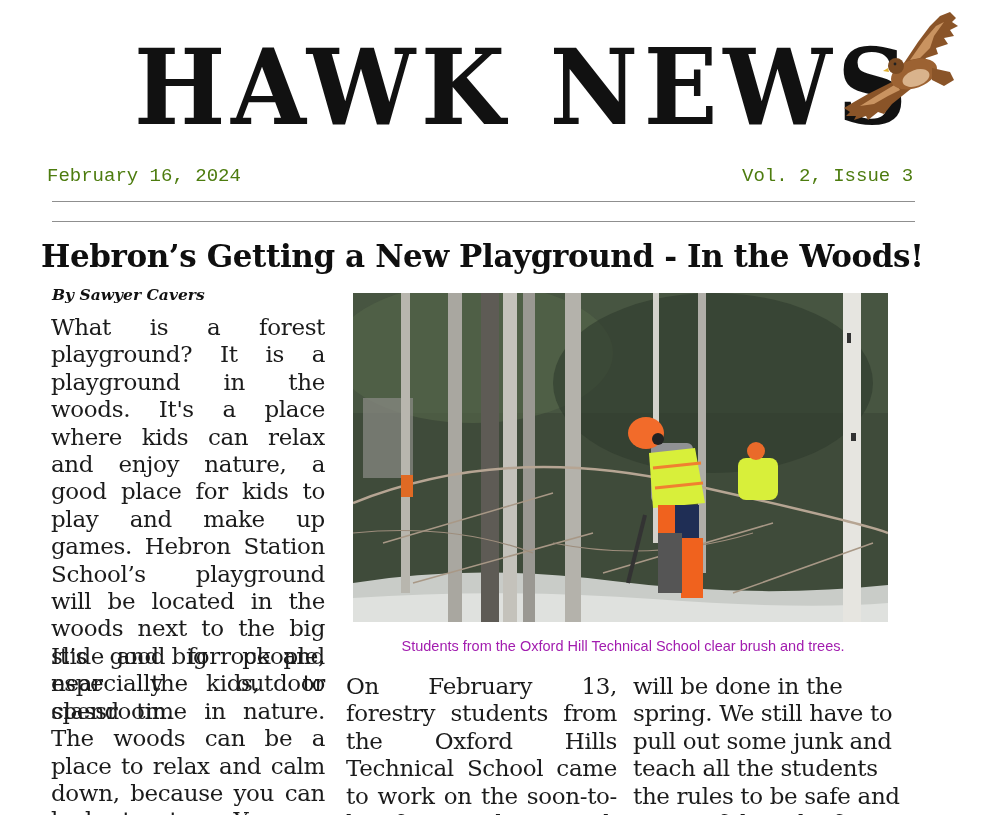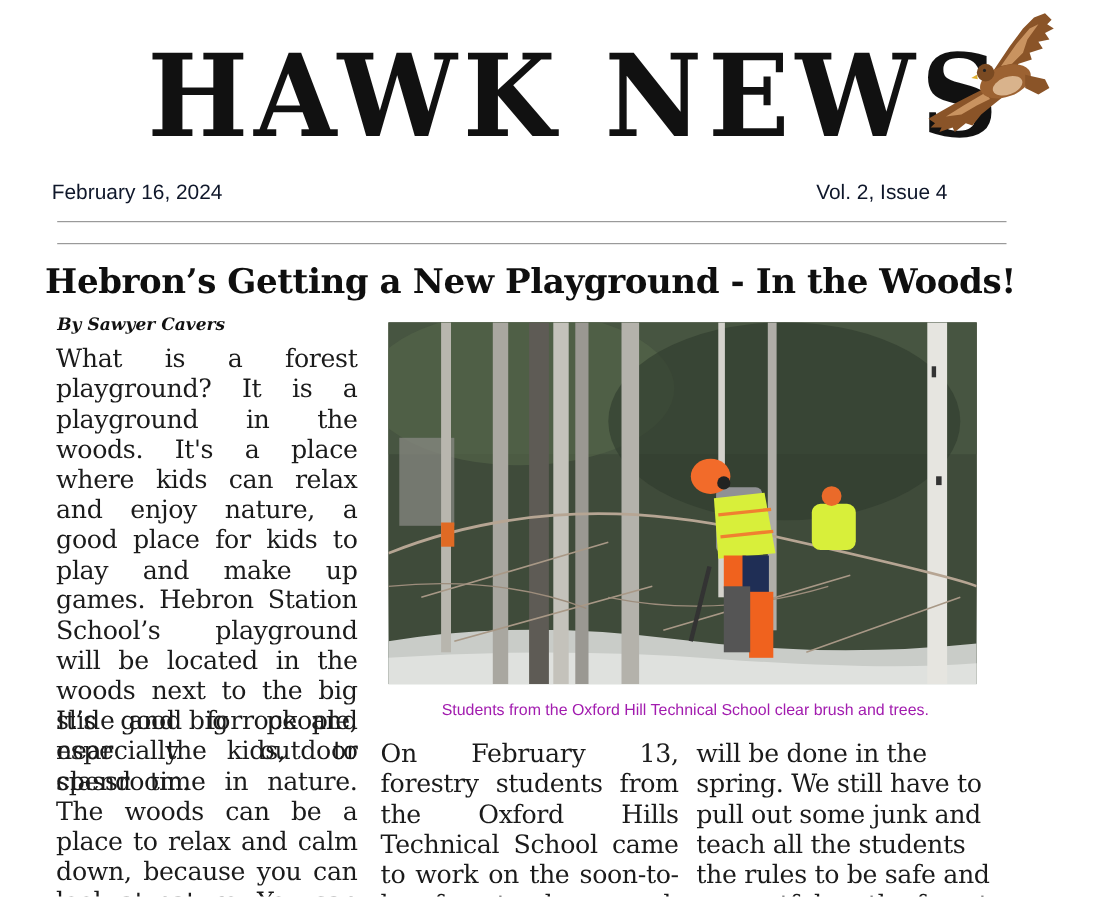--- a/index.html
+++ b/index.html
@@ -8,22 +8,22 @@
     .masthead { position: absolute; left: 0; top: 0; width: 1000px; height: 160px; }
     .masthead-title {
       position: absolute; left: 134px; top: 28px; width: 700px; height: 120px;
       font-family: "DejaVu Serif", serif; font-weight: bold; font-size: 104px;
       letter-spacing: 6px; line-height: 120px; color: #111; white-space: nowrap;
       transform: scaleX(0.93); transform-origin: left center;
     }
     .hawk { position: absolute; left: 840px; top: 8px; width: 125px; height: 115px; }
 
     .dateline {
-      position: absolute; top: 165px; font-family: Liberation Sans, sans-serif;
-      font-size: 19px; color: #0f172a;
+      position: absolute; top: 165px; font-family: Liberation Mono, monospace;
+      font-size: 19px; color: #4d7c0f;
     }
     .date { left: 47px; }
     .issue { left: 742px; }
 
     .rule { position: absolute; left: 52px; width: 863px; height: 1px; background: #8f8f8f; }
     .rule.r1 { top: 201px; }
     .rule.r2 { top: 221px; }
 
     .headline {
       position: absolute; left: 41px; top: 238px; width: 880px;
@@ -76,21 +76,21 @@
       <path d="M92 60 L110 64 L114 72 L104 78 L92 72 Z" fill="#8a5428"></path>
 
       <circle cx="56" cy="58" r="8" fill="#7a4a22"></circle>
       <path d="M48 60 L43 63 L49 64 Z" fill="#e0b030"></path>
       <circle cx="55" cy="56" r="1.4" fill="#222"></circle>
     </svg>
   </div>
 </div>
 
 <div class="dateline date">February 16, 2024</div>
-<div class="dateline issue">Vol. 2, Issue 4</div>
+<div class="dateline issue">Vol. 2, Issue 3</div>
 
 <div class="rule r1"></div>
 <div class="rule r2"></div>
 
 <div class="headline">Hebron’s Getting a New Playground - In the Woods!</div>
 <div class="byline">By Sawyer Cavers</div>
 
 <div class="col col1a">
   <p>What is a forest playground? It is a playground in the woods. It's a place where kids can relax and enjoy nature, a good place for kids to play and make up games. Hebron Station School’s playground will be located in the woods next to the big slide and big rock and near the outdoor classroom.</p>
 </div>

